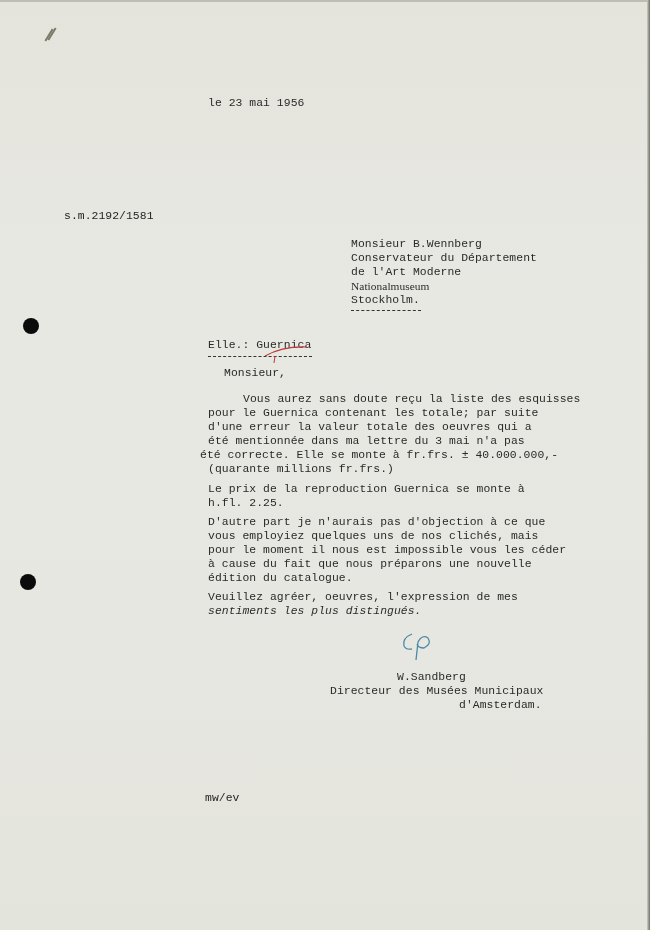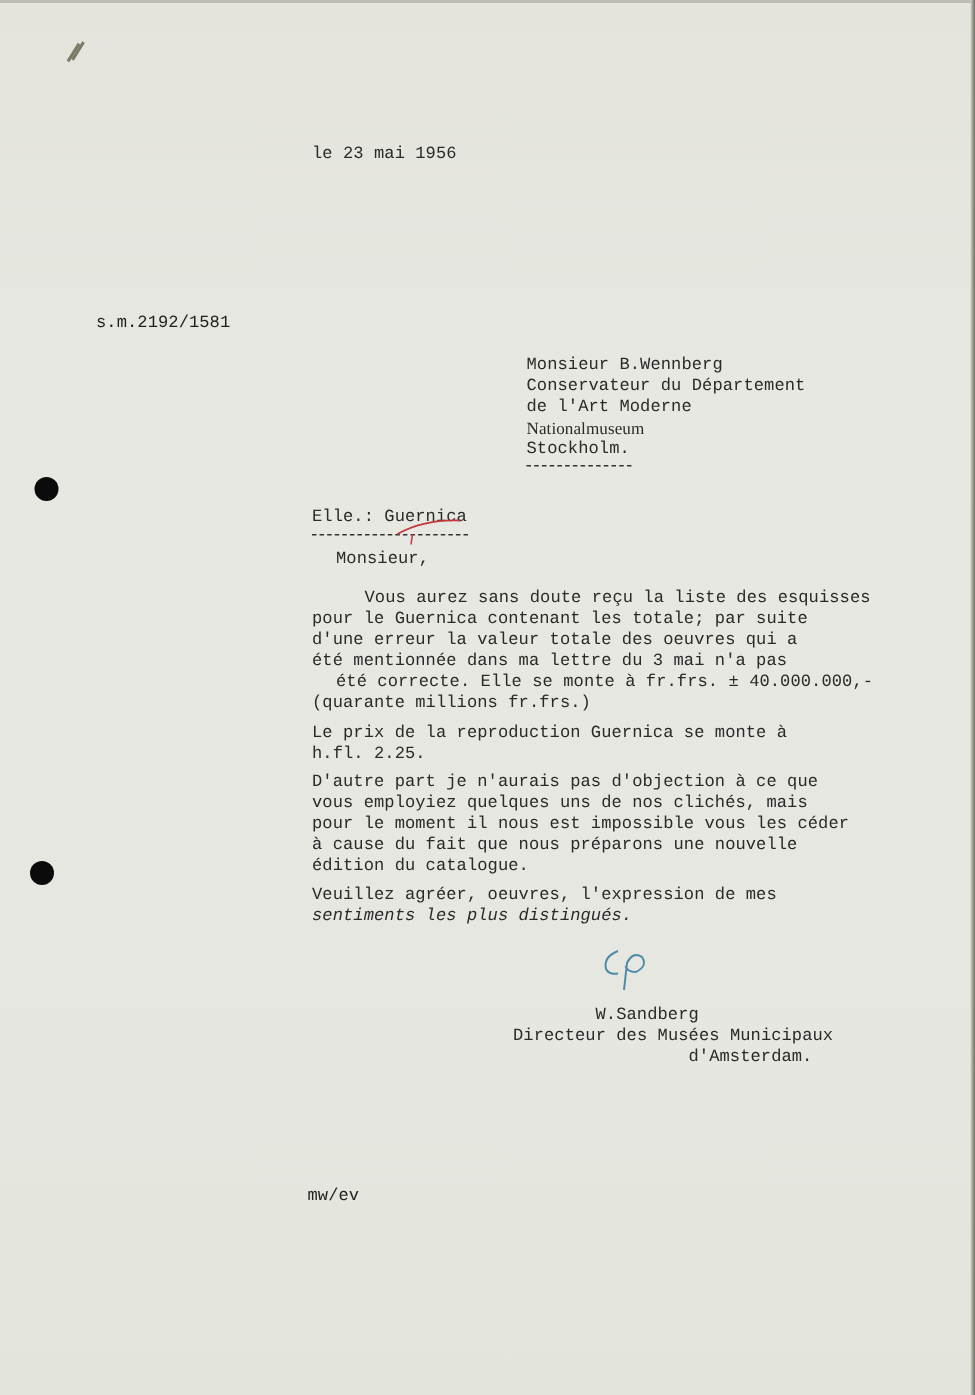--- a/index.html
+++ b/index.html
@@ -75,21 +75,21 @@
     <path d="M12 12 L11 19" stroke="#c0383a" stroke-width="1" fill="none"></path>
   </svg>
 
   <div class="t" style="left:208px; top:366px;margin-left:16px;">Monsieur,</div>
 
   <div>
     <div class="t" style="left:223px; top:392px;margin-left:20px;">Vous aurez sans doute reçu la liste des esquisses</div>
     <div class="t" style="left:208px; top:406px;">pour le Guernica contenant les totale; par suite</div>
     <div class="t" style="left:208px; top:420px;">d'une erreur la valeur totale des oeuvres qui a</div>
     <div class="t" style="left:208px; top:434px;">été mentionnée dans ma lettre du 3 mai n'a pas</div>
-    <div class="t" style="left:224px; top:448px;">été correcte. Elle se monte à fr.frs. ± 40.000.000,-</div>
+    <div class="t" style="left:200px; top:448px;">été correcte. Elle se monte à fr.frs. ± 40.000.000,-</div>
     <div class="t" style="left:208px; top:462px;">(quarante millions fr.frs.)</div>
   </div>
 
   <div>
     <div class="t" style="left:208px; top:482px;">Le prix de la reproduction Guernica se monte à</div>
     <div class="t" style="left:208px; top:496px;">h.fl. 2.25.</div>
   </div>
 
   <div>
     <div class="t" style="left:208px; top:515px;">D'autre part je n'aurais pas d'objection à ce que</div>
@@ -104,18 +104,18 @@
     <div class="t" style="left:208px; top:604px;font-style:italic;">sentiments les plus distingués.</div>
   </div>
 
   <svg class="sig" width="40" height="36" viewBox="0 0 40 36">
     <path d="M14 6 Q4 10 6 18 Q8 22 14 21" stroke="#4a8aa8" stroke-width="1.3" fill="none"></path>
     <path d="M18 32 L20 14 Q24 6 30 10 Q34 16 26 20 Q20 20 19 16" stroke="#4a8aa8" stroke-width="1.3" fill="none"></path>
   </svg>
 
   <div>
     <div class="t" style="left:397px; top:670px;">W.Sandberg</div>
-    <div class="t" style="left:342px; top:684px;">Directeur des Musées Municipaux</div>
+    <div class="t" style="left:330px; top:684px;">Directeur des Musées Municipaux</div>
     <div class="t" style="left:459px; top:698px;">d'Amsterdam.</div>
   </div>
 
   <div class="t bold" style="left:205px; top:791px;">mw/ev</div>
 </div>
 
 </body></html>

